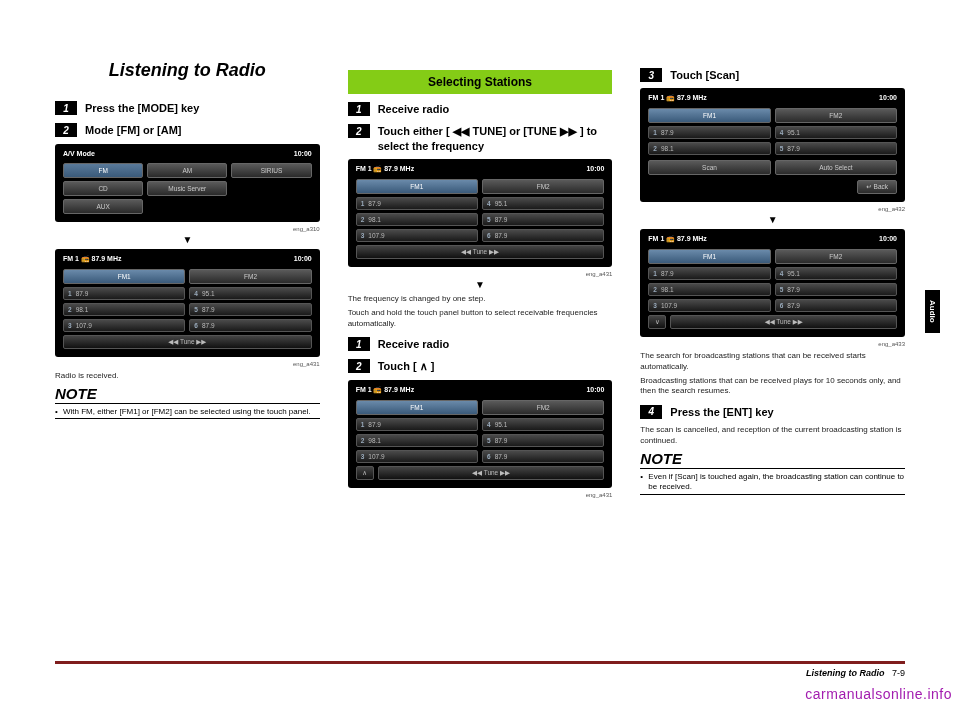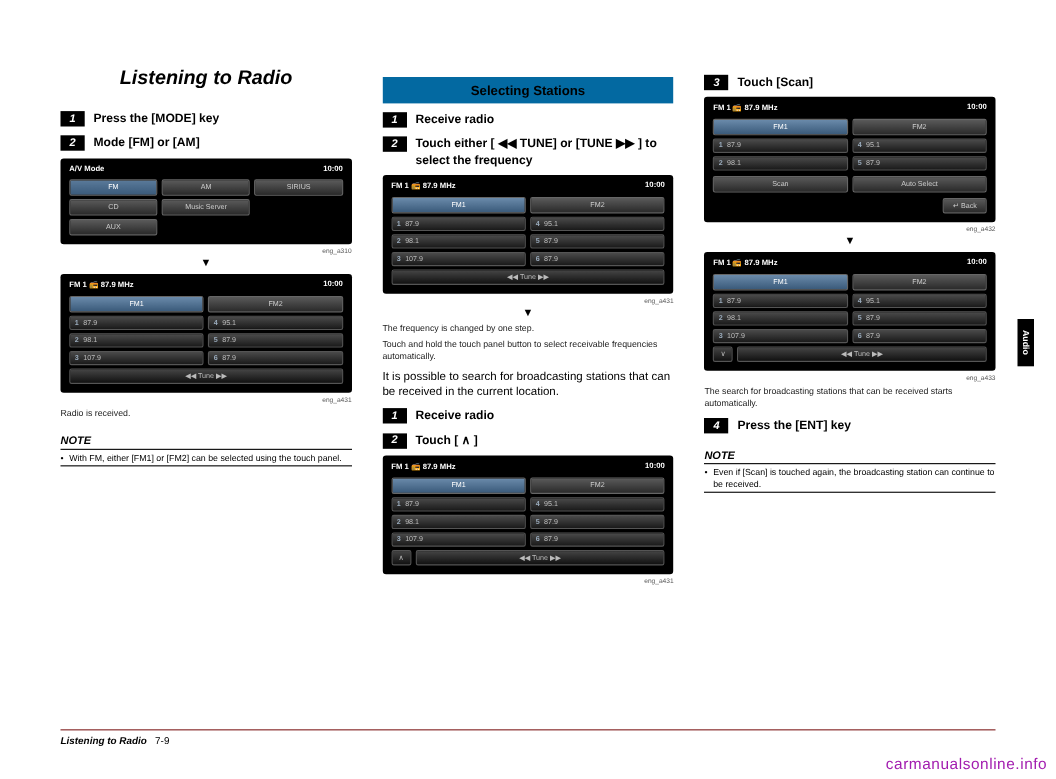--- a/index.html
+++ b/index.html
@@ -56,42 +56,42 @@
   }
   .small-text {
     font-size: 8px;
     line-height: 1.3;
     margin: 4px 0;
     color: #222;
   }
   .note-label {
     font-weight: bold;
     font-style: italic;
-    font-size: 10px;
+    font-size: 15px;
     border-bottom: 0.5px solid #000;
     display: block;
-    margin: 15px 0 3px 0;
+    margin: 4px 0 3px 0;
     padding-bottom: 1px;
   }
   .note-list {
     font-size: 8px;
     line-height: 1.3;
     padding-left: 8px;
     position: relative;
     margin-bottom: 4px;
     border-bottom: 0.5px solid #000;
     padding-bottom: 1px;
   }
   .note-list::before {
     content: "•";
     position: absolute;
     left: 0;
   }
   .section-bar {
-    background: #0369a1;
+    background: #84cc16;
     color: #000;
     font-weight: bold;
     font-size: 12px;
     text-align: center;
     padding: 5px 4px;
     margin: 10px 0 8px 0;
   }
   .screen {
     width: 100%;
     background: #000;
@@ -158,22 +158,23 @@
     text-align: right;
     font-size: 6px;
     color: #555;
     margin-top: 1px;
   }
   .footer {
     position: absolute;
     bottom: 30px;
     left: 55px;
     right: 55px;
-    border-top: 1px solid #7f1d1d;
+    border-top: 3px solid #7f1d1d;
     padding-top: 4px;
+    text-align: right;
     font-size: 9px;
   }
   .footer .ft { font-style: italic; font-weight: bold; }
   .side-tab {
     position: absolute;
     right: 20px;
     top: 290px;
     background: #000;
     color: #fff;
     font-size: 8px;
@@ -338,21 +339,20 @@
         </div>
         <div class="tune-bar">◀◀  Tune  ▶▶</div>
       </div>
     </div>
     <div class="img-label">eng_a431</div>
     <div class="arrow-down">▼</div>
 
     <div class="small-text">The frequency is changed by one step.</div>
     <div class="small-text">Touch and hold the touch panel button to select receivable frequencies automatically.</div>
 
-    <div class="body-text">It is possible to search for broadcasting stations that can be received in the current location.</div>
 
     <div class="step">
       <div class="step-num">1</div>
       <div class="step-text">Receive radio</div>
     </div>
     <div class="step">
       <div class="step-num">2</div>
       <div class="step-text">Touch [ ∧ ]</div>
     </div>
 
@@ -495,25 +495,27 @@
         </div>
         <div class="btn-row">
           <div class="tune-bar" style="flex:0 0 18px">∨</div>
           <div class="tune-bar" style="flex:1">◀◀  Tune  ▶▶</div>
         </div>
       </div>
     </div>
     <div class="img-label">eng_a433</div>
 
     <div class="small-text">The search for broadcasting stations that can be received starts automatically.</div>
+    <div class="small-text">Broadcasting stations that can be received plays for 10 seconds only, and then the search resumes.</div>
 
     <div class="step">
       <div class="step-num">4</div>
       <div class="step-text">Press the [ENT] key</div>
     </div>
+    <div class="small-text">The scan is cancelled, and reception of the current broadcasting station is continued.</div>
 
     <span class="note-label">NOTE</span>
     <div class="note-list">Even if [Scan] is touched again, the broadcasting station can continue to be received.</div>
   </div>
 </div>
 
 <div class="side-tab">Audio</div>
 
 <div class="footer">
   <span class="ft">Listening to Radio</span>&nbsp;&nbsp;

